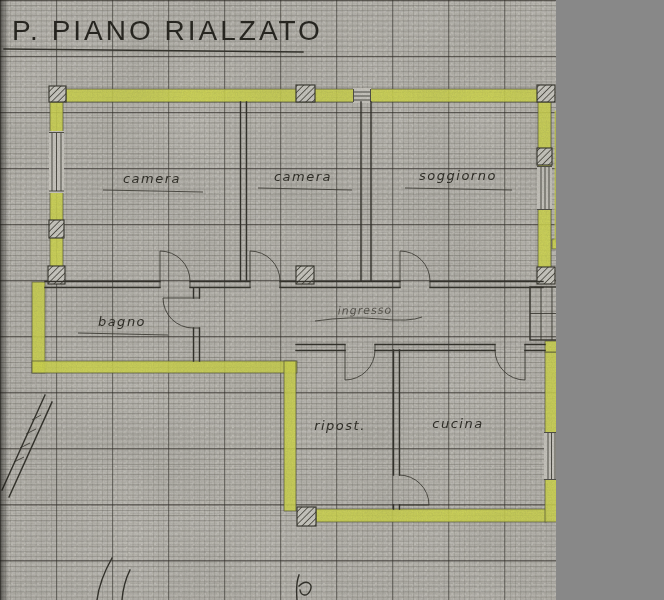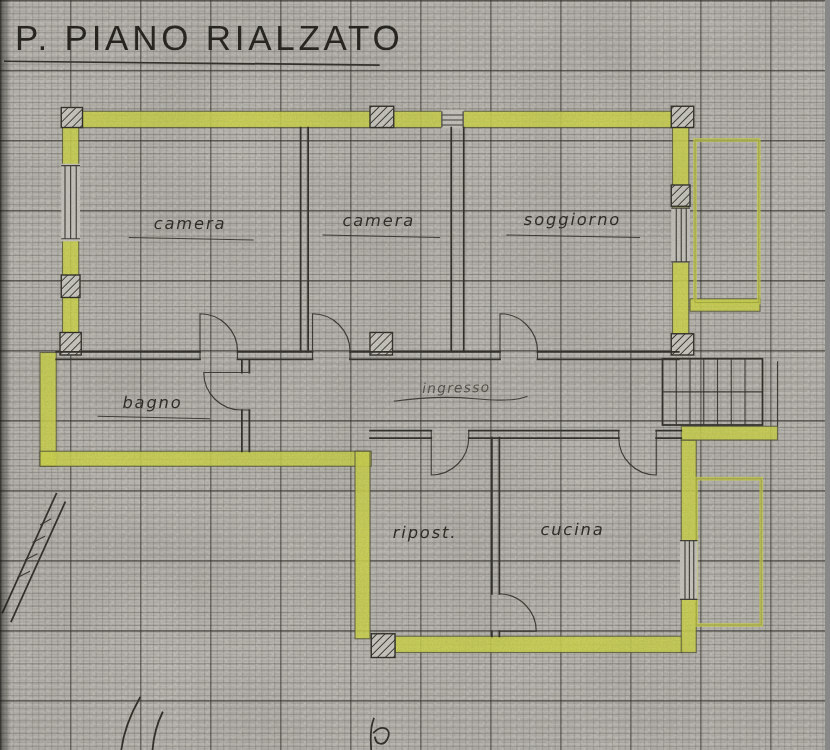--- a/index.html
+++ b/index.html
@@ -1,16 +1,16 @@
 <!DOCTYPE html>
 <html style="--wall-highlight: #d6de4c; --ink: #2b2a24; --paper: #c6c4be;"><head>
 <meta charset="utf-8">
 <style>
   html,body{margin:0;padding:0;background:#888;}
-  #stage{position:relative;width:660px;height:600px;overflow:hidden;background:var(--paper,#c6c4be);}
+  #stage{position:relative;width:556px;height:600px;overflow:hidden;background:var(--paper,#c6c4be);}
   svg{display:block;}
   .wall{fill:var(--wall-highlight,#d6de4c);fill-opacity:.88;stroke:#4a4b32;stroke-width:.9;stroke-opacity:.75;}
   .wall-thin{fill:none;stroke:var(--wall-highlight,#d6de4c);stroke-width:3;opacity:.75;}
   .ink{stroke:var(--ink,#2b2a24);stroke-width:1.4;fill:none;stroke-linecap:square;}
   .ink-thin{stroke:var(--ink,#2b2a24);stroke-width:.9;fill:none;opacity:.9;}
   .white{fill:#cfcdc6;stroke:none;}
   .pillar{fill:#d2d1ca;stroke:var(--ink,#2b2a24);stroke-width:1.1;}
   .label{font:italic 13px "DejaVu Sans",sans-serif;fill:#26251f;letter-spacing:1.5px;text-anchor:middle;}
   .label-faint{font:italic 11px "DejaVu Sans",sans-serif;fill:#3a3831;letter-spacing:1px;text-anchor:middle;opacity:.8;}
   .title-text{font:28px "Liberation Sans",sans-serif;letter-spacing:3px;fill:#1d1c17;}

